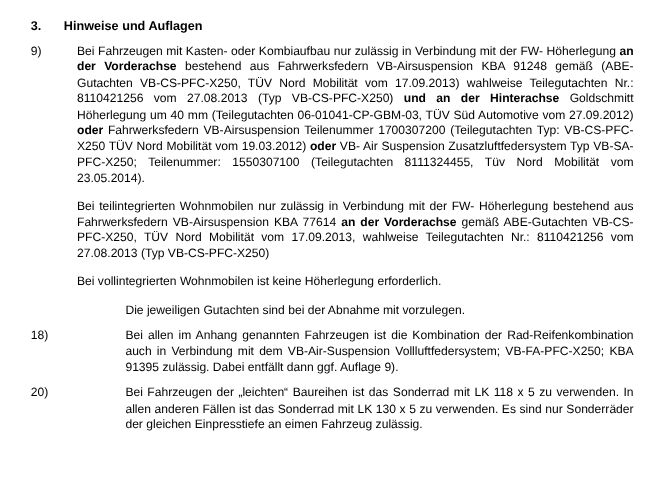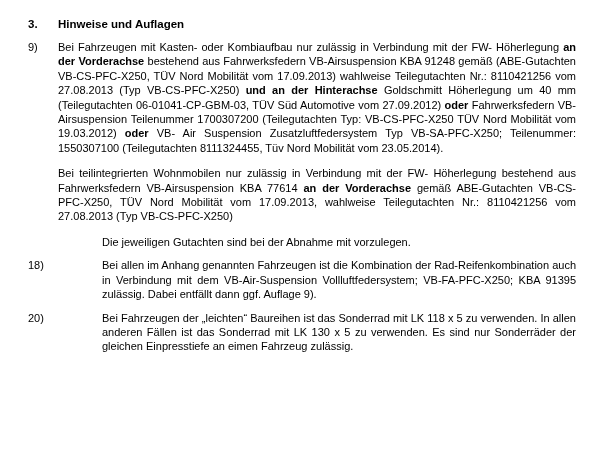--- a/index.html
+++ b/index.html
@@ -53,21 +53,21 @@
     font-size: 11px;
     line-height: 14.4px;
   }
   .item-body {
     flex: 1 1 auto;
     font-size: 11px;
     line-height: 14.4px;
     text-align: justify;
   }
   .para {
-    margin: 0 0 11px 0;
+    margin: 0 0 11px 12px;
   }
   .para:last-child {
     margin-bottom: 0;
     padding-left: 44px;
   }
   b {
     font-weight: bold;
   }
 </style>
 </head>
@@ -80,20 +80,21 @@
     <div class="heading-num">3.</div>
     <div class="heading-text">Hinweise und Auflagen</div>
   </div>
 
   <div id="items-container">
       <div class="item">
         <div class="item-num">9)</div>
         <div class="item-body">
           <p class="para"><span>Bei Fahrzeugen mit Kasten- oder Kombiaufbau nur zulässig in Verbindung mit der FW- Höherlegung </span><b>an der Vorderachse</b><span> bestehend aus Fahrwerksfedern VB-Airsuspension KBA 91248 gemäß (ABE-Gutachten VB-CS-PFC-X250, TÜV Nord Mobilität vom 17.09.2013) wahlweise Teilegutachten Nr.: 8110421256 vom 27.08.2013 (Typ VB-CS-PFC-X250) </span><b>und an der Hinterachse</b><span> Goldschmitt Höherlegung um 40 mm (Teilegutachten 06-01041-CP-GBM-03, TÜV Süd Automotive vom 27.09.2012) </span><b>oder</b><span> Fahrwerksfedern VB-Airsuspension Teilenummer 1700307200 (Teilegutachten Typ: VB-CS-PFC-X250 TÜV Nord Mobilität vom 19.03.2012) </span><b>oder</b><span> VB- Air Suspension Zusatzluftfedersystem Typ VB-SA-PFC-X250; Teilenummer: 1550307100 (Teilegutachten 8111324455, Tüv Nord Mobilität vom 23.05.2014).</span></p>
           <p class="para"><span>Bei teilintegrierten Wohnmobilen nur zulässig in Verbindung mit der FW- Höherlegung bestehend aus Fahrwerksfedern VB-Airsuspension KBA 77614 </span><b>an der Vorderachse</b><span> gemäß ABE-Gutachten VB-CS-PFC-X250, TÜV Nord Mobilität vom 17.09.2013, wahlweise Teilegutachten Nr.: 8110421256 vom 27.08.2013 (Typ VB-CS-PFC-X250)</span></p>
+          <p class="para"><span>Bei vollintegrierten Wohnmobilen ist keine Höherlegung erforderlich.</span></p>
           <p class="para"><span>Die jeweiligen Gutachten sind bei der Abnahme mit vorzulegen.</span></p>
         </div>
       </div>
       <div class="item">
         <div class="item-num">18)</div>
         <div class="item-body">
           <p class="para"><span>Bei allen im Anhang genannten Fahrzeugen ist die Kombination der Rad-Reifenkombination auch in Verbindung mit dem VB-Air-Suspension Vollluftfedersystem; VB-FA-PFC-X250; KBA 91395 zulässig. Dabei entfällt dann ggf. Auflage 9).</span></p>
         </div>
       </div>
       <div class="item">

